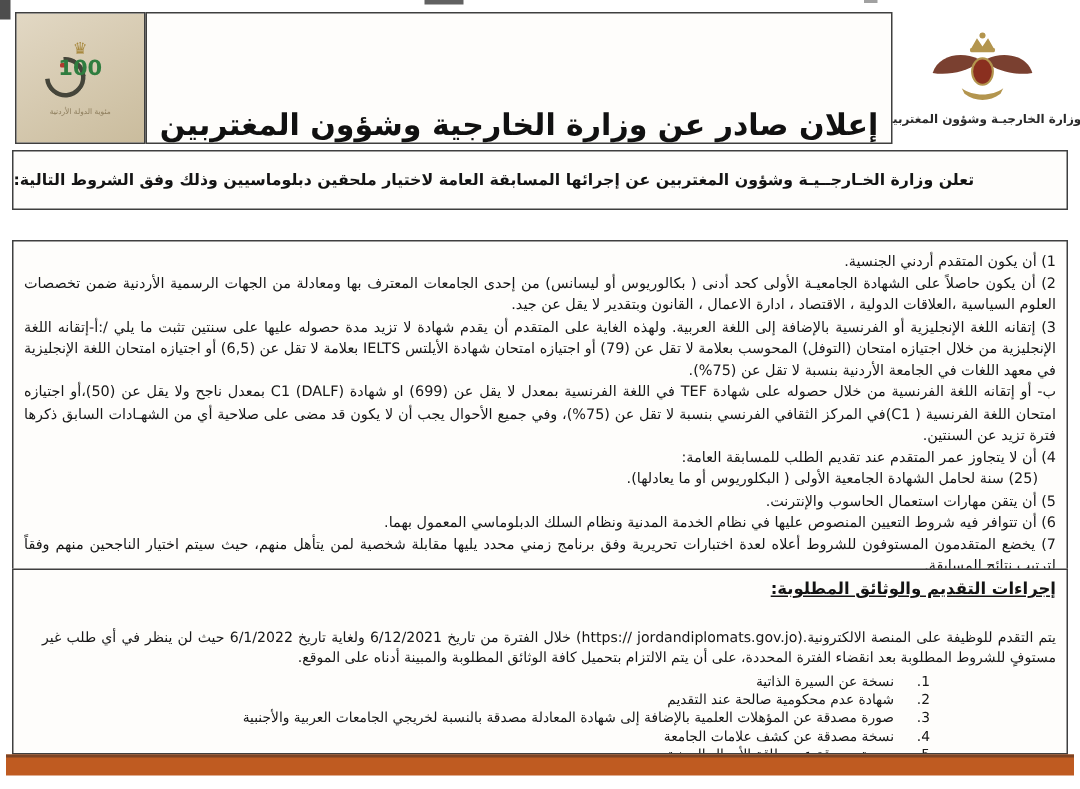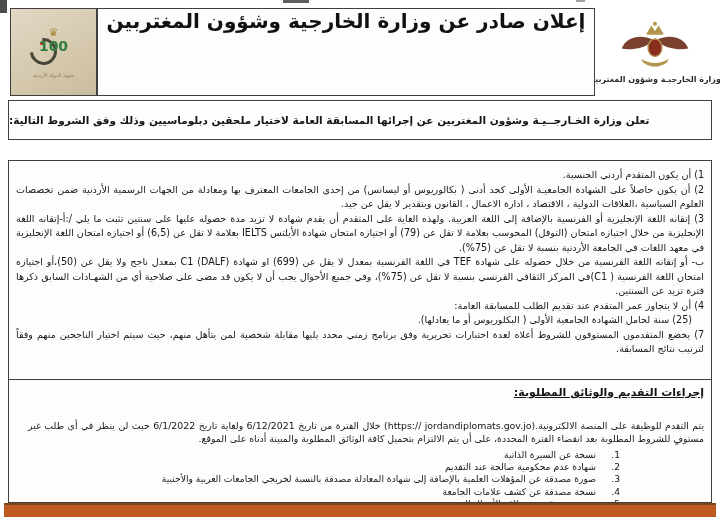--- a/index.html
+++ b/index.html
@@ -9,21 +9,21 @@
     font-family:"DejaVu Sans",sans-serif;
     direction:rtl;
     color:#1c1c1c;
   }
   .box{border:1px solid #3f3f3f;background:#fefdfb;box-sizing:border-box;}
 
   
   .hdr{position:absolute;top:8px;left:10px;right:6px;height:88px;display:flex;}
   .min-box{width:119px;height:88px;display:flex;flex-direction:column;align-items:center;justify-content:center;gap:3px;box-sizing:border-box;}
   .min-caption{font-size:8px;font-weight:bold;color:#2a2a2a;white-space:nowrap;}
-  .title-box{width:498px;height:88px;display:flex;align-items:flex-start;justify-content:center;}
+  .title-box{width:498px;height:88px;display:flex;align-items:flex-end;justify-content:center;}
   .title-text{font-size:20px;font-weight:bold;white-space:nowrap;color:#111;}
   .cent-box{width:87px;height:88px;position:relative;background:linear-gradient(150deg,#e2d8c4,#cabc9d);}
   .cent-inner{position:absolute;inset:0;display:flex;flex-direction:column;align-items:center;justify-content:center;}
   .cent-crown{color:#a8893f;font-size:11px;line-height:11px;}
   .cent-num-wrap{position:relative;width:42px;height:30px;display:flex;align-items:flex-start;justify-content:center;}
   .cent-arc{position:absolute;right:18px;top:0;width:27px;height:27px;border:3px solid #45453a;border-radius:50%;border-left-color:transparent;transform:rotate(40deg);box-sizing:border-box;}
   .cent-red{position:absolute;right:30px;top:4px;width:5px;height:3px;background:#b03a2e;border-radius:1px;}
   .cent-num{position:relative;font-weight:bold;font-size:14px;color:#2f7d3f;z-index:2;}
   .cent-caption{font-size:5px;color:#8d7d5c;margin-top:4px;white-space:nowrap;}
 
@@ -99,20 +99,22 @@
   <span class="intro-text">تعلن وزارة الخـارجــيـة وشؤون المغتربين عن إجرائها المسابقة العامة لاختيار ملحقين دبلوماسيين وذلك وفق الشروط التالية:</span>
 </div>
 
 <div class="cond-box box">
   <p class="cond">1) أن يكون المتقدم أردني الجنسية.</p>
   <p class="cond">2) أن يكون حاصلاً على الشهادة الجامعيـة الأولى كحد أدنى ( بكالوريوس أو ليسانس)  من إحدى الجامعات المعترف بها ومعادلة من الجهات الرسمية الأردنية ضمن تخصصات العلوم السياسية ،العلاقات الدولية ، الاقتصاد ، ادارة الاعمال ، القانون وبتقدير لا يقل عن جيد.</p>
   <p class="cond">3) إتقانه اللغة الإنجليزية أو الفرنسية بالإضافة إلى اللغة العربية. ولهذه الغاية على المتقدم أن يقدم شهادة لا تزيد مدة حصوله عليها على سنتين تثبت ما يلي /:أ-إتقانه اللغة الإنجليزية من خلال اجتيازه امتحان (التوفل) المحوسب بعلامة لا تقل عن (79) أو اجتيازه امتحان شهادة الأيلتس IELTS بعلامة لا تقل عن (6,5) أو اجتيازه امتحان اللغة الإنجليزية في معهد اللغات في الجامعة الأردنية بنسبة لا تقل عن (75%).</p>
   <p class="cond">ب- أو إتقانه اللغة الفرنسية من خلال حصوله على شهادة TEF في اللغة الفرنسية بمعدل لا يقل عن (699) او شهادة C1 (DALF) بمعدل ناجح ولا يقل عن (50)،أو اجتيازه امتحان اللغة الفرنسية ( C1)في المركز الثقافي الفرنسي بنسبة لا تقل عن (75%)، وفي جميع الأحوال يجب أن لا يكون قد مضى على صلاحية أي من الشهـادات السابق ذكرها فترة تزيد عن السنتين.</p>
   <p class="cond">4) أن لا يتجاوز عمر المتقدم عند تقديم الطلب للمسابقة العامة:</p>
   <p class="cond sub">(25) سنة لحامل الشهادة الجامعية الأولى ( البكلوريوس أو ما يعادلها).</p>
+  <p class="cond">5) أن يتقن مهارات استعمال الحاسوب والإنترنت.</p>
+  <p class="cond">6) أن تتوافر فيه شروط التعيين المنصوص عليها في نظام الخدمة المدنية ونظام السلك الدبلوماسي المعمول بهما.</p>
   <p class="cond">7) يخضع المتقدمون المستوفون للشروط أعلاه لعدة اختبارات تحريرية وفق برنامج زمني محدد يليها مقابلة شخصية لمن يتأهل منهم، حيث سيتم اختيار الناجحين منهم وفقاً لترتيب نتائج المسابقة.</p>
 </div>
 
 <div class="proc-box box">
   <div class="proc-heading">إجراءات التقديم والوثائق المطلوبة:</div>
   <p class="proc-intro">يتم التقدم للوظيفة على المنصة الالكترونية.(https:// jordandiplomats.gov.jo) خلال الفترة من تاريخ 6/12/2021 ولغاية تاريخ 6/1/2022 حيث لن ينظر في أي طلب غير مستوفٍ للشروط المطلوبة بعد انقضاء الفترة المحددة، على أن يتم الالتزام بتحميل كافة الوثائق المطلوبة والمبينة أدناه على الموقع.</p>
 
   <div class="doc-row">
     <span class="doc-num">1.</span>
     <span class="doc-text">نسخة عن السيرة الذاتية</span>

